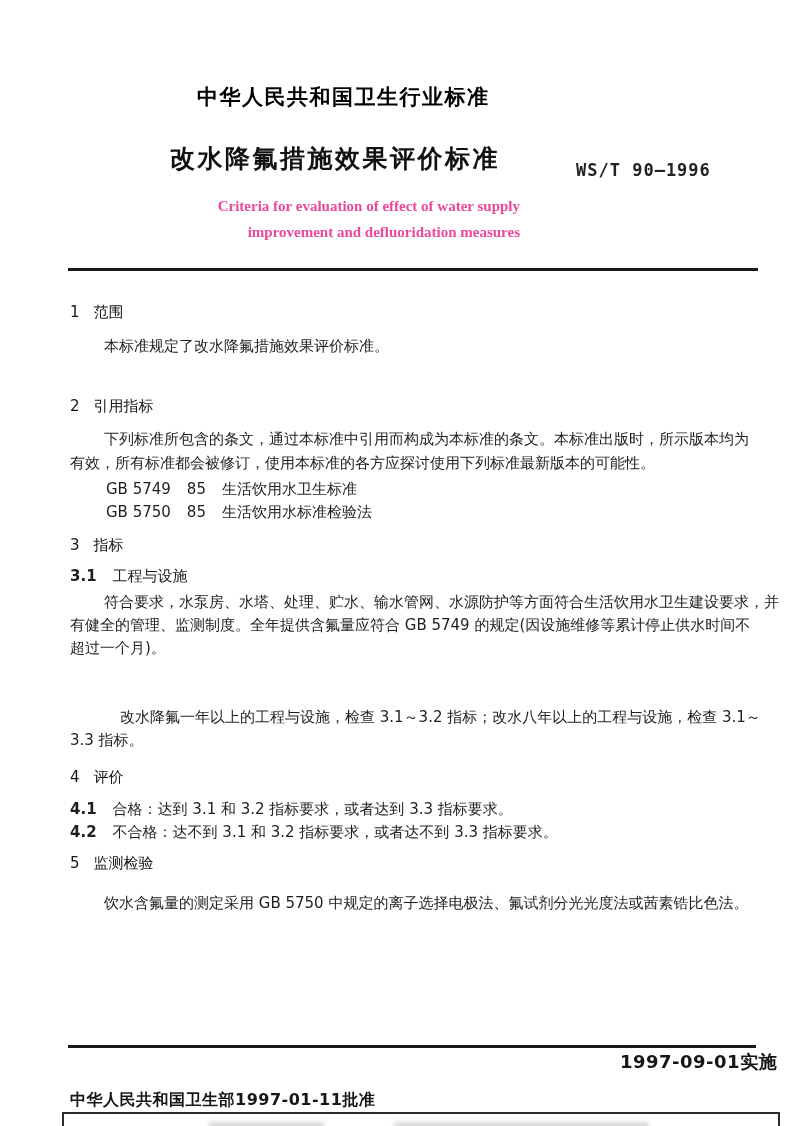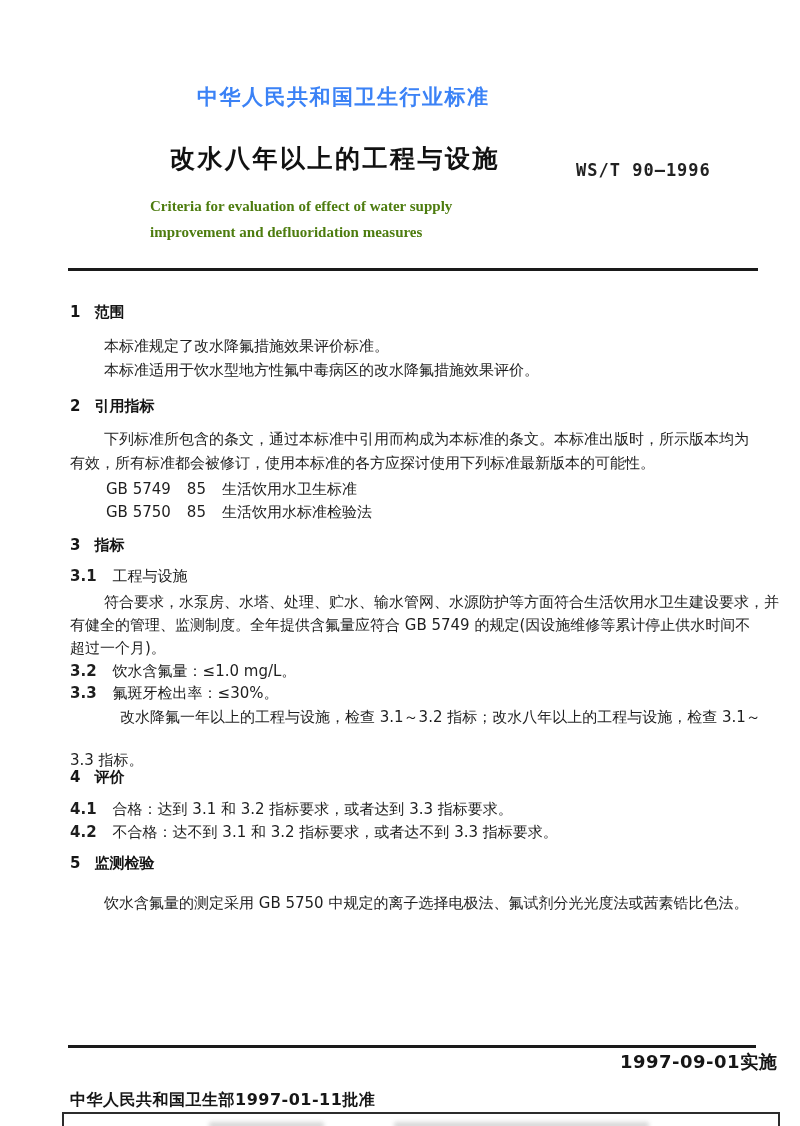--- a/index.html
+++ b/index.html
@@ -8,37 +8,37 @@
     width: 800px;
     height: 1126px;
     background: #ffffff;
     overflow: hidden;
     font-family: "DejaVu Sans", "Liberation Sans", sans-serif;
     color: #1c1c1c;
   }
   .abs { position: absolute; white-space: pre; line-height: 1.2; }
 
   
-  .std-label   { top: 85px;  left: 197px; font-size: 21px; font-weight: 700; letter-spacing: 1.5px; color: #3b82f6; }
+  .std-label   { top: 85px;  left: 197px; font-size: 21px; font-weight: 700; letter-spacing: 1.5px; color: #000000; }
   .doc-title   { top: 144px; left: 170px; font-size: 25px; font-weight: 700; letter-spacing: 2.5px; color: #111; z-index: 2; }
   .doc-number  { top: 160px; left: 576px; font-size: 17px; font-weight: 700; letter-spacing: 1px;
                  font-family: "DejaVu Sans Mono", "Liberation Mono", monospace; color: #222; z-index: 2; }
-  .subtitle-en { top: 193px; left: 150px; width: 370px; text-align: left; z-index: 2;
+  .subtitle-en { top: 193px; left: 150px; width: 370px; text-align: right; z-index: 2;
                  font-family: "Liberation Serif", "DejaVu Serif", serif;
-                 font-size: 15px; font-weight: 700; color: #4d7c0f; line-height: 26px; white-space: pre; }
+                 font-size: 15px; font-weight: 700; color: #ec4899; line-height: 26px; white-space: pre; }
   .watermark   { top: 133px; left: 203px; font-size: 68px; font-weight: 700; letter-spacing: 3px;
                  color: #dcdcdc; z-index: 1; font-family: "Liberation Sans", sans-serif; }
 
   
   .rule { position: absolute; left: 68px; width: 690px; height: 3px; background: #1a1a1a; }
   .rule-top    { top: 268px; }
   .rule-footer { top: 1045px; width: 688px; }
 
   
-  .h-sec  { font-size: 15px; font-weight: 700; color: #151515; }
+  .h-sec  { font-size: 15px; font-weight: 400; color: #151515; }
   .h-sec .gap { display: inline-block; width: 14px; }
   .line   { font-size: 15px; color: #1e1e1e; }
   .num-b  { font-weight: 700; }
   .gap2   { display: inline-block; width: 16px; }
 
   
   .footer-left  { top: 1053px; left: 70px;  font-size: 16px; font-weight: 700; letter-spacing: 0.5px; color: #161616; margin-top: 37px; }
   .footer-right { top: 1051px; left: 620px; font-size: 18px; font-weight: 700; letter-spacing: 0.5px; color: #161616; }
 
   
@@ -47,46 +47,43 @@
   .smudge { position: absolute; background: #d8d8d8; filter: blur(2px); border-radius: 2px; }
   .smudge-1 { top: 8px; left: 145px; width: 115px; height: 7px; }
   .smudge-2 { top: 8px; left: 330px; width: 255px; height: 7px; }
 </style>
 </head>
 <body>
 
 <div class="page">
 
   <div class="abs std-label">中华人民共和国卫生行业标准</div>
-  <div class="abs doc-title">改水八年以上的工程与设施</div>
+  <div class="abs doc-title">改水降氟措施效果评价标准</div>
   <div class="abs doc-number">WS/T 90—1996</div>
   <div class="abs subtitle-en"><span>Criteria for evaluation of effect of water supply</span>
 <span>improvement and defluoridation measures</span></div>
 
   <div class="rule rule-top"></div>
 
   <div class="abs h-sec" style="top:303px; left:70px;"><span>1</span><span class="gap"></span><span>范围</span></div>
   <div class="abs line" style="top:337px; left:104px;">本标准规定了改水降氟措施效果评价标准。</div>
-  <div class="abs line" style="top:361px; left:104px;">本标准适用于饮水型地方性氟中毒病区的改水降氟措施效果评价。</div>
 
   <div class="abs h-sec" style="top:397px; left:70px;"><span>2</span><span class="gap"></span><span>引用指标</span></div>
   <div class="abs line" style="top:430px; left:104px;">下列标准所包含的条文，通过本标准中引用而构成为本标准的条文。本标准出版时，所示版本均为</div>
   <div class="abs line" style="top:454px; left:70px;">有效，所有标准都会被修订，使用本标准的各方应探讨使用下列标准最新版本的可能性。</div>
   <div class="abs line" style="top:480px; left:106px;"><span>GB 5749</span><span class="gap2"></span><span>85</span><span class="gap2"></span><span>生活饮用水卫生标准</span></div>
   <div class="abs line" style="top:503px; left:106px;"><span>GB 5750</span><span class="gap2"></span><span>85</span><span class="gap2"></span><span>生活饮用水标准检验法</span></div>
 
   <div class="abs h-sec" style="top:536px; left:70px;"><span>3</span><span class="gap"></span><span>指标</span></div>
   <div class="abs line" style="top:567px; left:70px;"><span class="num-b">3.1</span><span class="gap2"></span><span>工程与设施</span></div>
   <div class="abs line" style="top:593px; left:104px;">符合要求，水泵房、水塔、处理、贮水、输水管网、水源防护等方面符合生活饮用水卫生建设要求，并</div>
   <div class="abs line" style="top:616px; left:70px;text-align:center;">有健全的管理、监测制度。全年提供含氟量应符合 GB 5749 的规定(因设施维修等累计停止供水时间不</div>
   <div class="abs line" style="top:639px; left:70px;">超过一个月)。</div>
-  <div class="abs line" style="top:662px; left:70px;"><span class="num-b">3.2</span><span class="gap2"></span><span>饮水含氟量：≤1.0 mg/L。</span></div>
-  <div class="abs line" style="top:684px; left:70px;"><span class="num-b">3.3</span><span class="gap2"></span><span>氟斑牙检出率：≤30%。</span></div>
   <div class="abs line" style="top:708px; left:120px;">改水降氟一年以上的工程与设施，检查 3.1～3.2 指标；改水八年以上的工程与设施，检查 3.1～</div>
-  <div class="abs line" style="top:731px; left:70px;margin-top:20px;">3.3 指标。</div>
+  <div class="abs line" style="top:731px; left:70px;">3.3 指标。</div>
 
   <div class="abs h-sec" style="top:768px; left:70px;"><span>4</span><span class="gap"></span><span>评价</span></div>
   <div class="abs line" style="top:800px; left:70px;"><span class="num-b">4.1</span><span class="gap2"></span><span>合格：达到 3.1 和 3.2 指标要求，或者达到 3.3 指标要求。</span></div>
   <div class="abs line" style="top:823px; left:70px;"><span class="num-b">4.2</span><span class="gap2"></span><span>不合格：达不到 3.1 和 3.2 指标要求，或者达不到 3.3 指标要求。</span></div>
 
   <div class="abs h-sec" style="top:854px; left:70px;"><span>5</span><span class="gap"></span><span>监测检验</span></div>
   <div class="abs line" style="top:894px; left:104px;">饮水含氟量的测定采用 GB 5750 中规定的离子选择电极法、氟试剂分光光度法或茜素锆比色法。</div>
 
   <div class="rule rule-footer"></div>
   <div class="abs footer-left">中华人民共和国卫生部1997-01-11批准</div>

